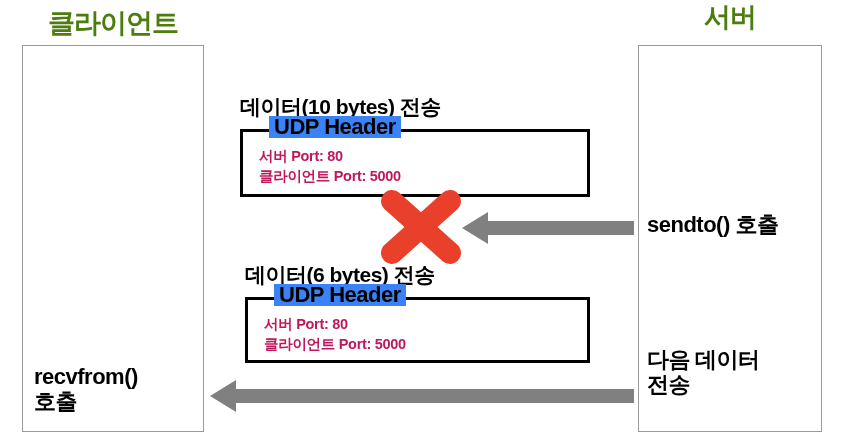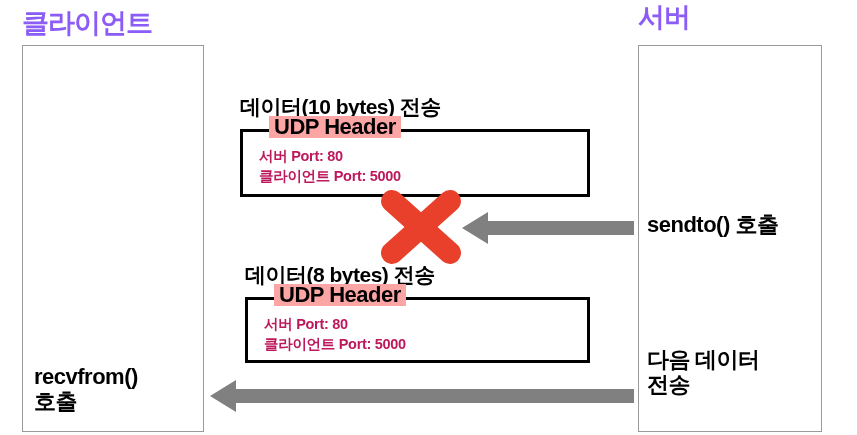--- a/index.html
+++ b/index.html
@@ -17,23 +17,23 @@
     height: 435px;
     background: #ffffff;
     overflow: hidden;
   }
 
   
   .col-title {
     position: absolute;
     font-weight: bold;
     font-size: 27px;
-    color: #8b5cf6;
+    color: #4d7c0f;
     letter-spacing: -1px;
-    text-align: left;
+    text-align: center;
     white-space: nowrap;
     line-height: 1;
   }
   #client-title { left: 22px;  top: 10px; width: 182px; }
   #server-title { left: 638px; top: 4px; width: 184px; }
 
   
   .host-column {
     position: absolute;
     border: 1px solid #9a9a9a;
@@ -81,21 +81,21 @@
     background: #ffffff;
     padding: 14px 0 10px 16px;
   }
   #packet-1 .udp-box { height: 68px; }
   #packet-2 .udp-box { height: 66px; }
 
   .udp-legend {
     position: absolute;
     top: -16px;
     left: 26px;
-    background: #fca5a5;
+    background: #3b82f6;
     padding: 0 5px;
     font-weight: bold;
     font-size: 22px;
     letter-spacing: -0.5px;
     color: #000000;
     white-space: nowrap;
     line-height: 1;
   }
 
   .udp-field {
@@ -140,21 +140,21 @@
   <div class="packet" id="packet-1">
     <div class="packet-caption">데이터(10 bytes) 전송</div>
     <div class="udp-box">
       <div class="udp-legend">UDP Header</div>
       <div class="udp-field">서버 Port: 80</div>
       <div class="udp-field">클라이언트 Port: 5000</div>
     </div>
   </div>
 
   <div class="packet" id="packet-2">
-    <div class="packet-caption">데이터(8 bytes) 전송</div>
+    <div class="packet-caption">데이터(6 bytes) 전송</div>
     <div class="udp-box">
       <div class="udp-legend">UDP Header</div>
       <div class="udp-field">서버 Port: 80</div>
       <div class="udp-field">클라이언트 Port: 5000</div>
     </div>
   </div>
 
   <svg class="arrow" id="arrow-sendto" viewBox="0 0 172 36">
     <polygon points="0,18 26,2 26,11 172,11 172,25 26,25 26,34" fill="#808080"></polygon>
   </svg>

